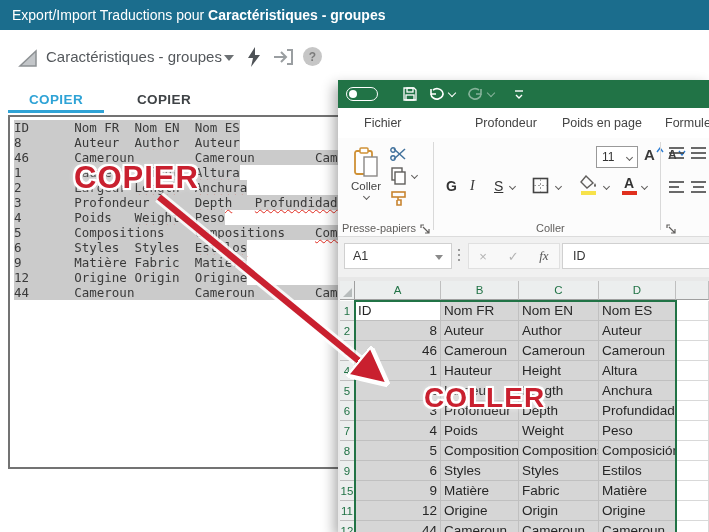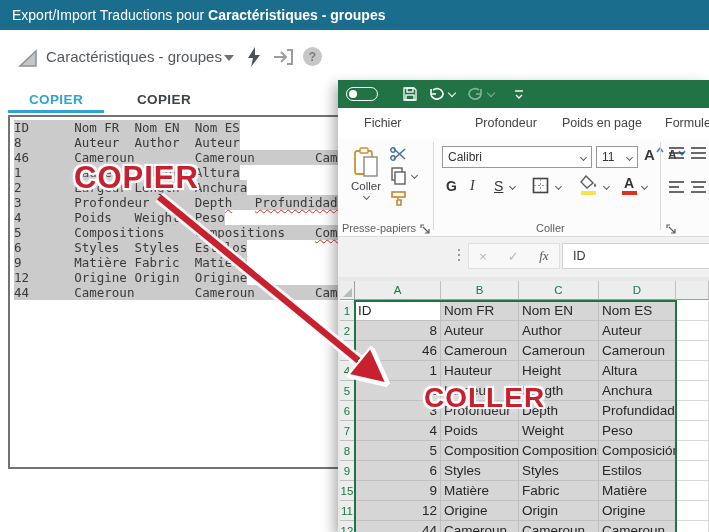--- a/index.html
+++ b/index.html
@@ -216,24 +216,20 @@
       <rect x="2" y="2" width="13" height="5" fill="none" stroke="#c78430" stroke-width="1.6"></rect>
       <path d="M8 7 v3 h3 v5 h-4 v-5" fill="none" stroke="#c78430" stroke-width="1.6"></path>
     </svg>
     <span class="grp-label" style="left:4px;">Presse-papiers</span>
     <svg class="launcher" style="left:82px;" width="10" height="10" viewBox="0 0 10 10">
       <path d="M1 4 V1 H4" fill="none" stroke="#605e5c" stroke-width="1.2"></path>
       <path d="M3 3 L9 9 M9 5 V9 H5" fill="none" stroke="#605e5c" stroke-width="1.2"></path>
     </svg>
     <div class="vdiv" style="left:95px;"></div>
 
-    <div class="combo" style="left:104px; top:8px; width:150px;">
-      <span>Calibri</span>
-      <span class="chev"></span>
-    </div>
     <div class="combo" style="left:258px; top:8px; width:42px;">
       <span>11</span>
       <span class="chev"></span>
     </div>
     <div class="btn-ico" style="left:306px; top:8px;">
       <span class="glyphA">A</span>
       <svg width="8" height="7" viewBox="0 0 8 7" style="margin:-8px 0 0 1px;">
           <path d="M1 5 L4 1 L7 5" fill="none" stroke="#2b7cd3" stroke-width="1.4"></path>
         </svg>
     </div>
@@ -290,20 +286,24 @@
         <line x1="1" y1="12" x2="16" y2="12" stroke="#444" stroke-width="1.6"></line>
     </svg>
     <svg class="btn-ico" style="left:352px; top:42px;" width="17" height="14" viewBox="0 0 17 14">
       <line x1="1" y1="2" x2="16" y2="2" stroke="#444" stroke-width="1.6"></line>
         <line x1="3" y1="7" x2="14" y2="7" stroke="#444" stroke-width="1.6"></line>
         <line x1="1" y1="12" x2="16" y2="12" stroke="#444" stroke-width="1.6"></line>
     </svg>
   </div>
 
   <div class="fbar">
+    <div class="namebox">
+      <span>A1</span>
+      <span class="caret-dn"></span>
+    </div>
     <span class="dots3">
         <i></i>
         <i></i>
         <i></i>
       </span>
     <div class="fbtns">
       <span style="color:#b3b3b3;">×</span>
       <span style="color:#b3b3b3;">✓</span>
       <span class="fx">fx</span>
     </div>

